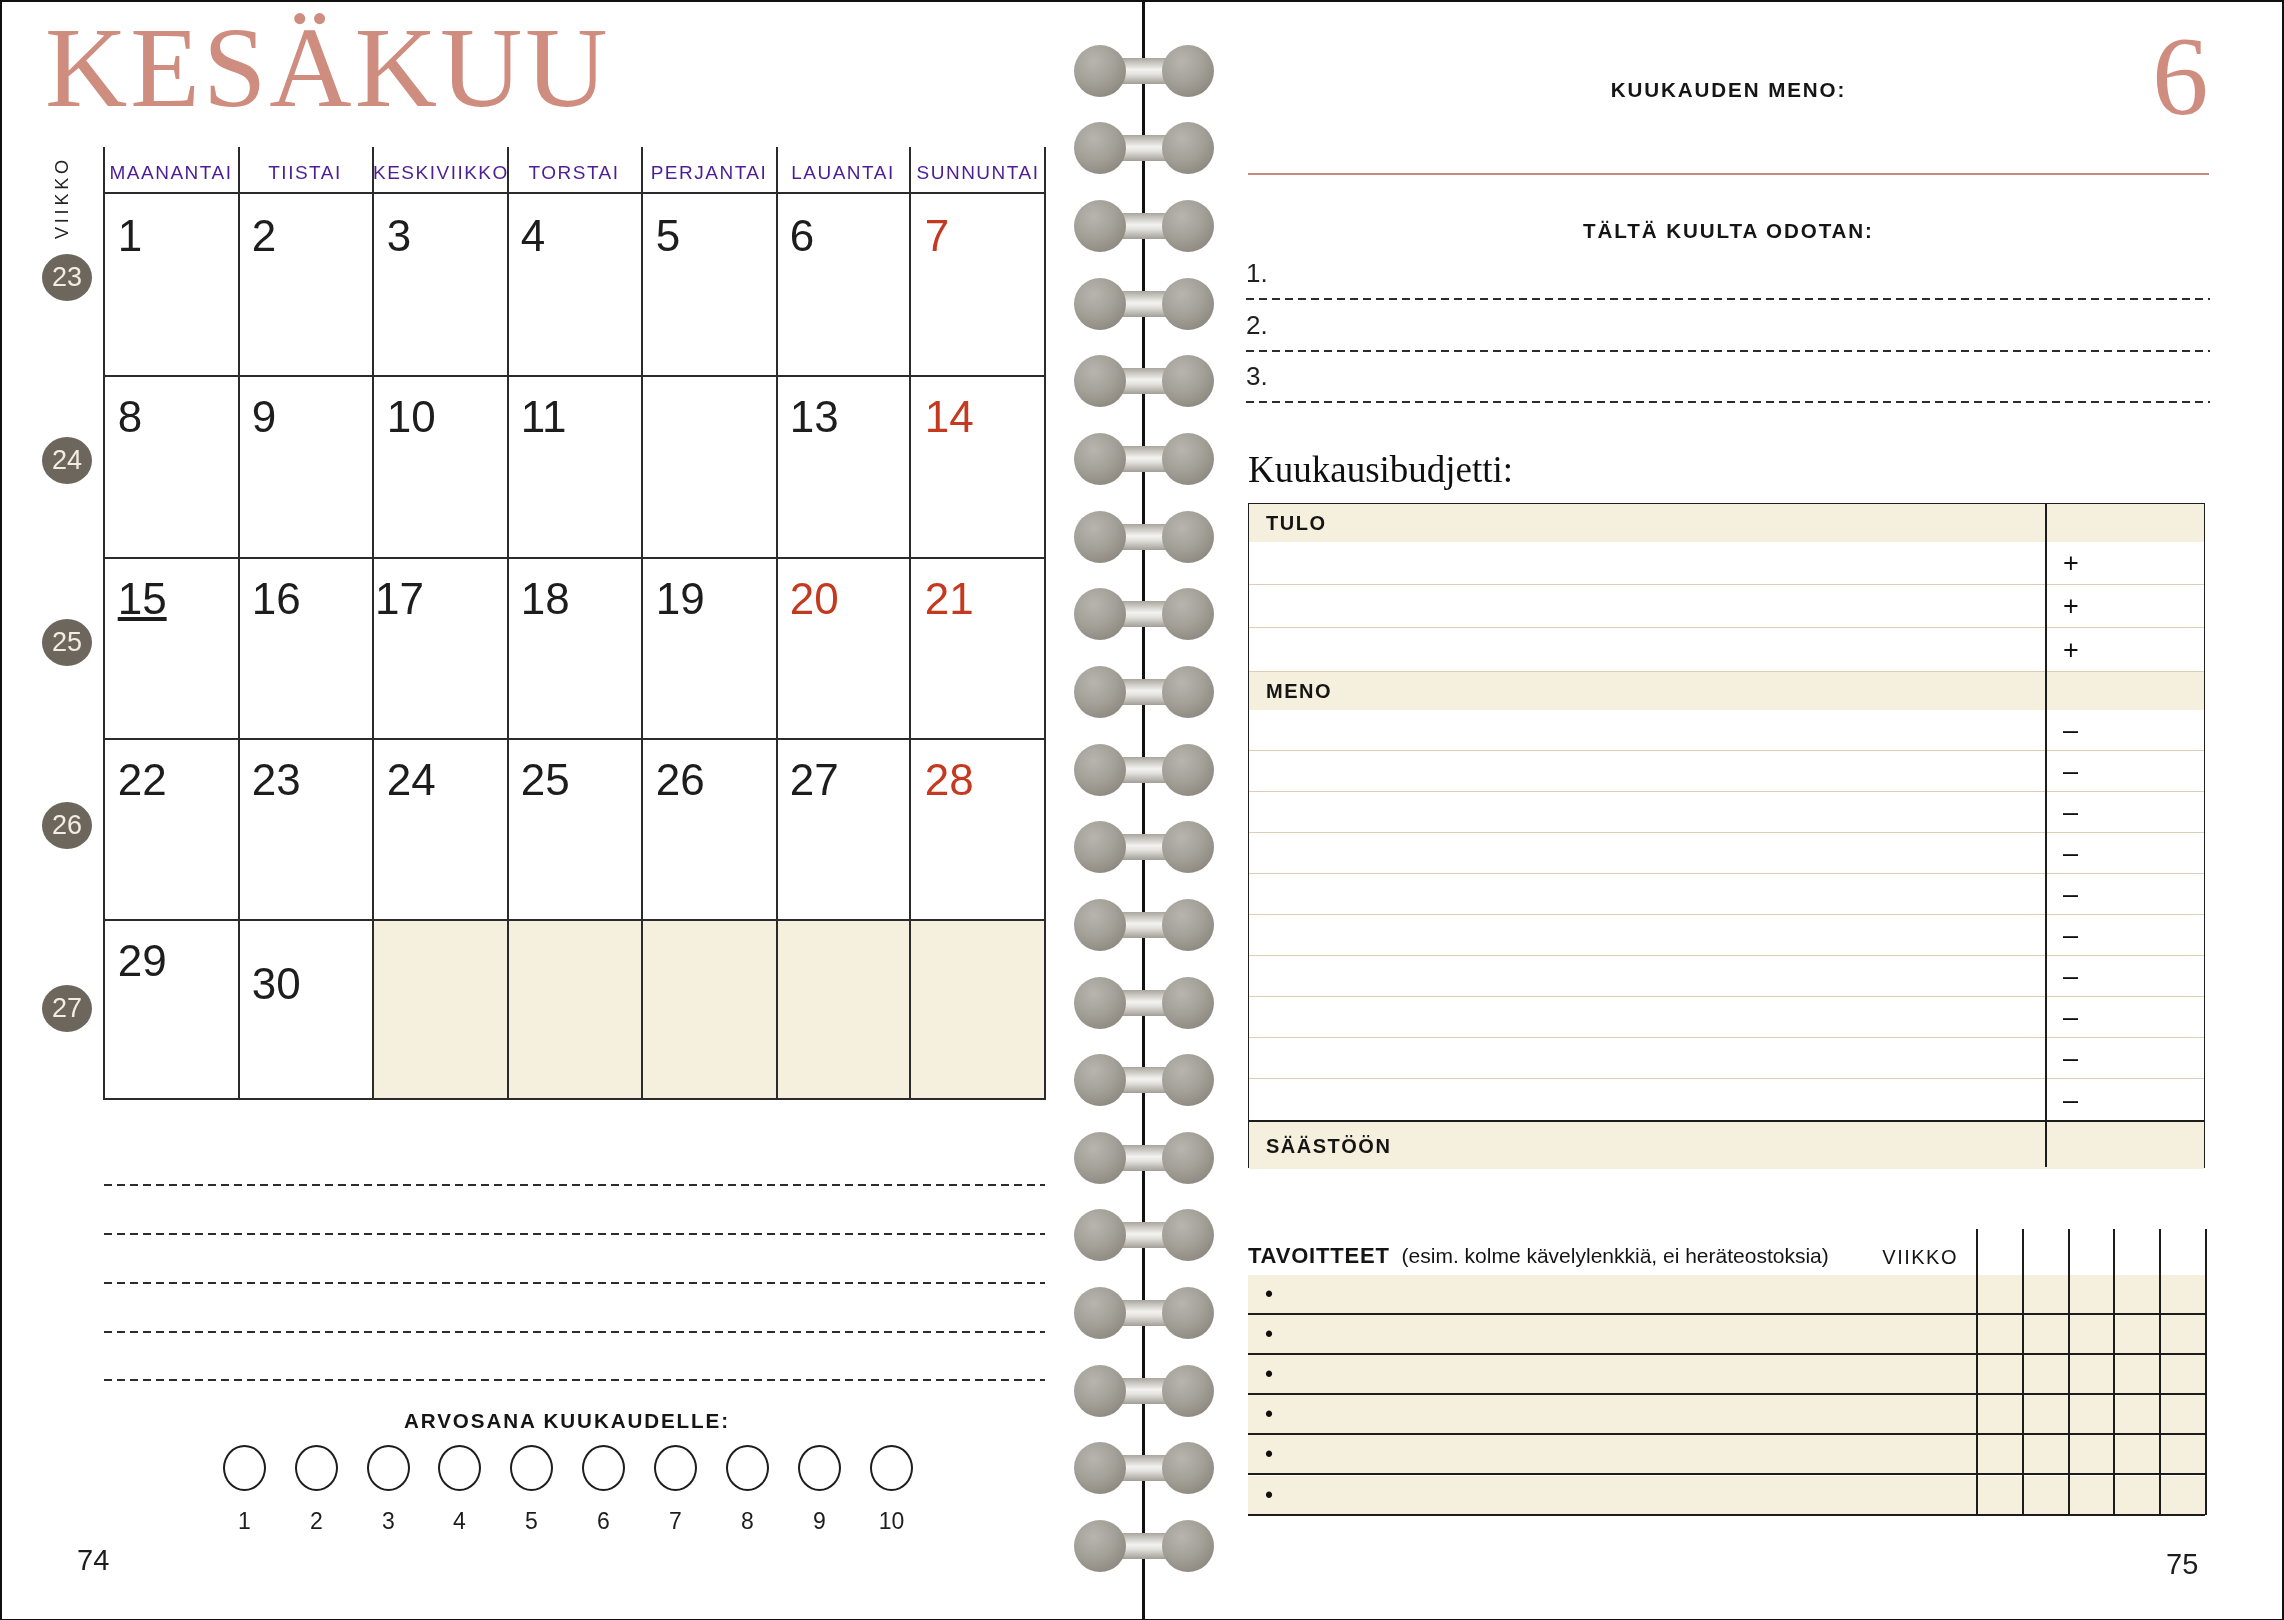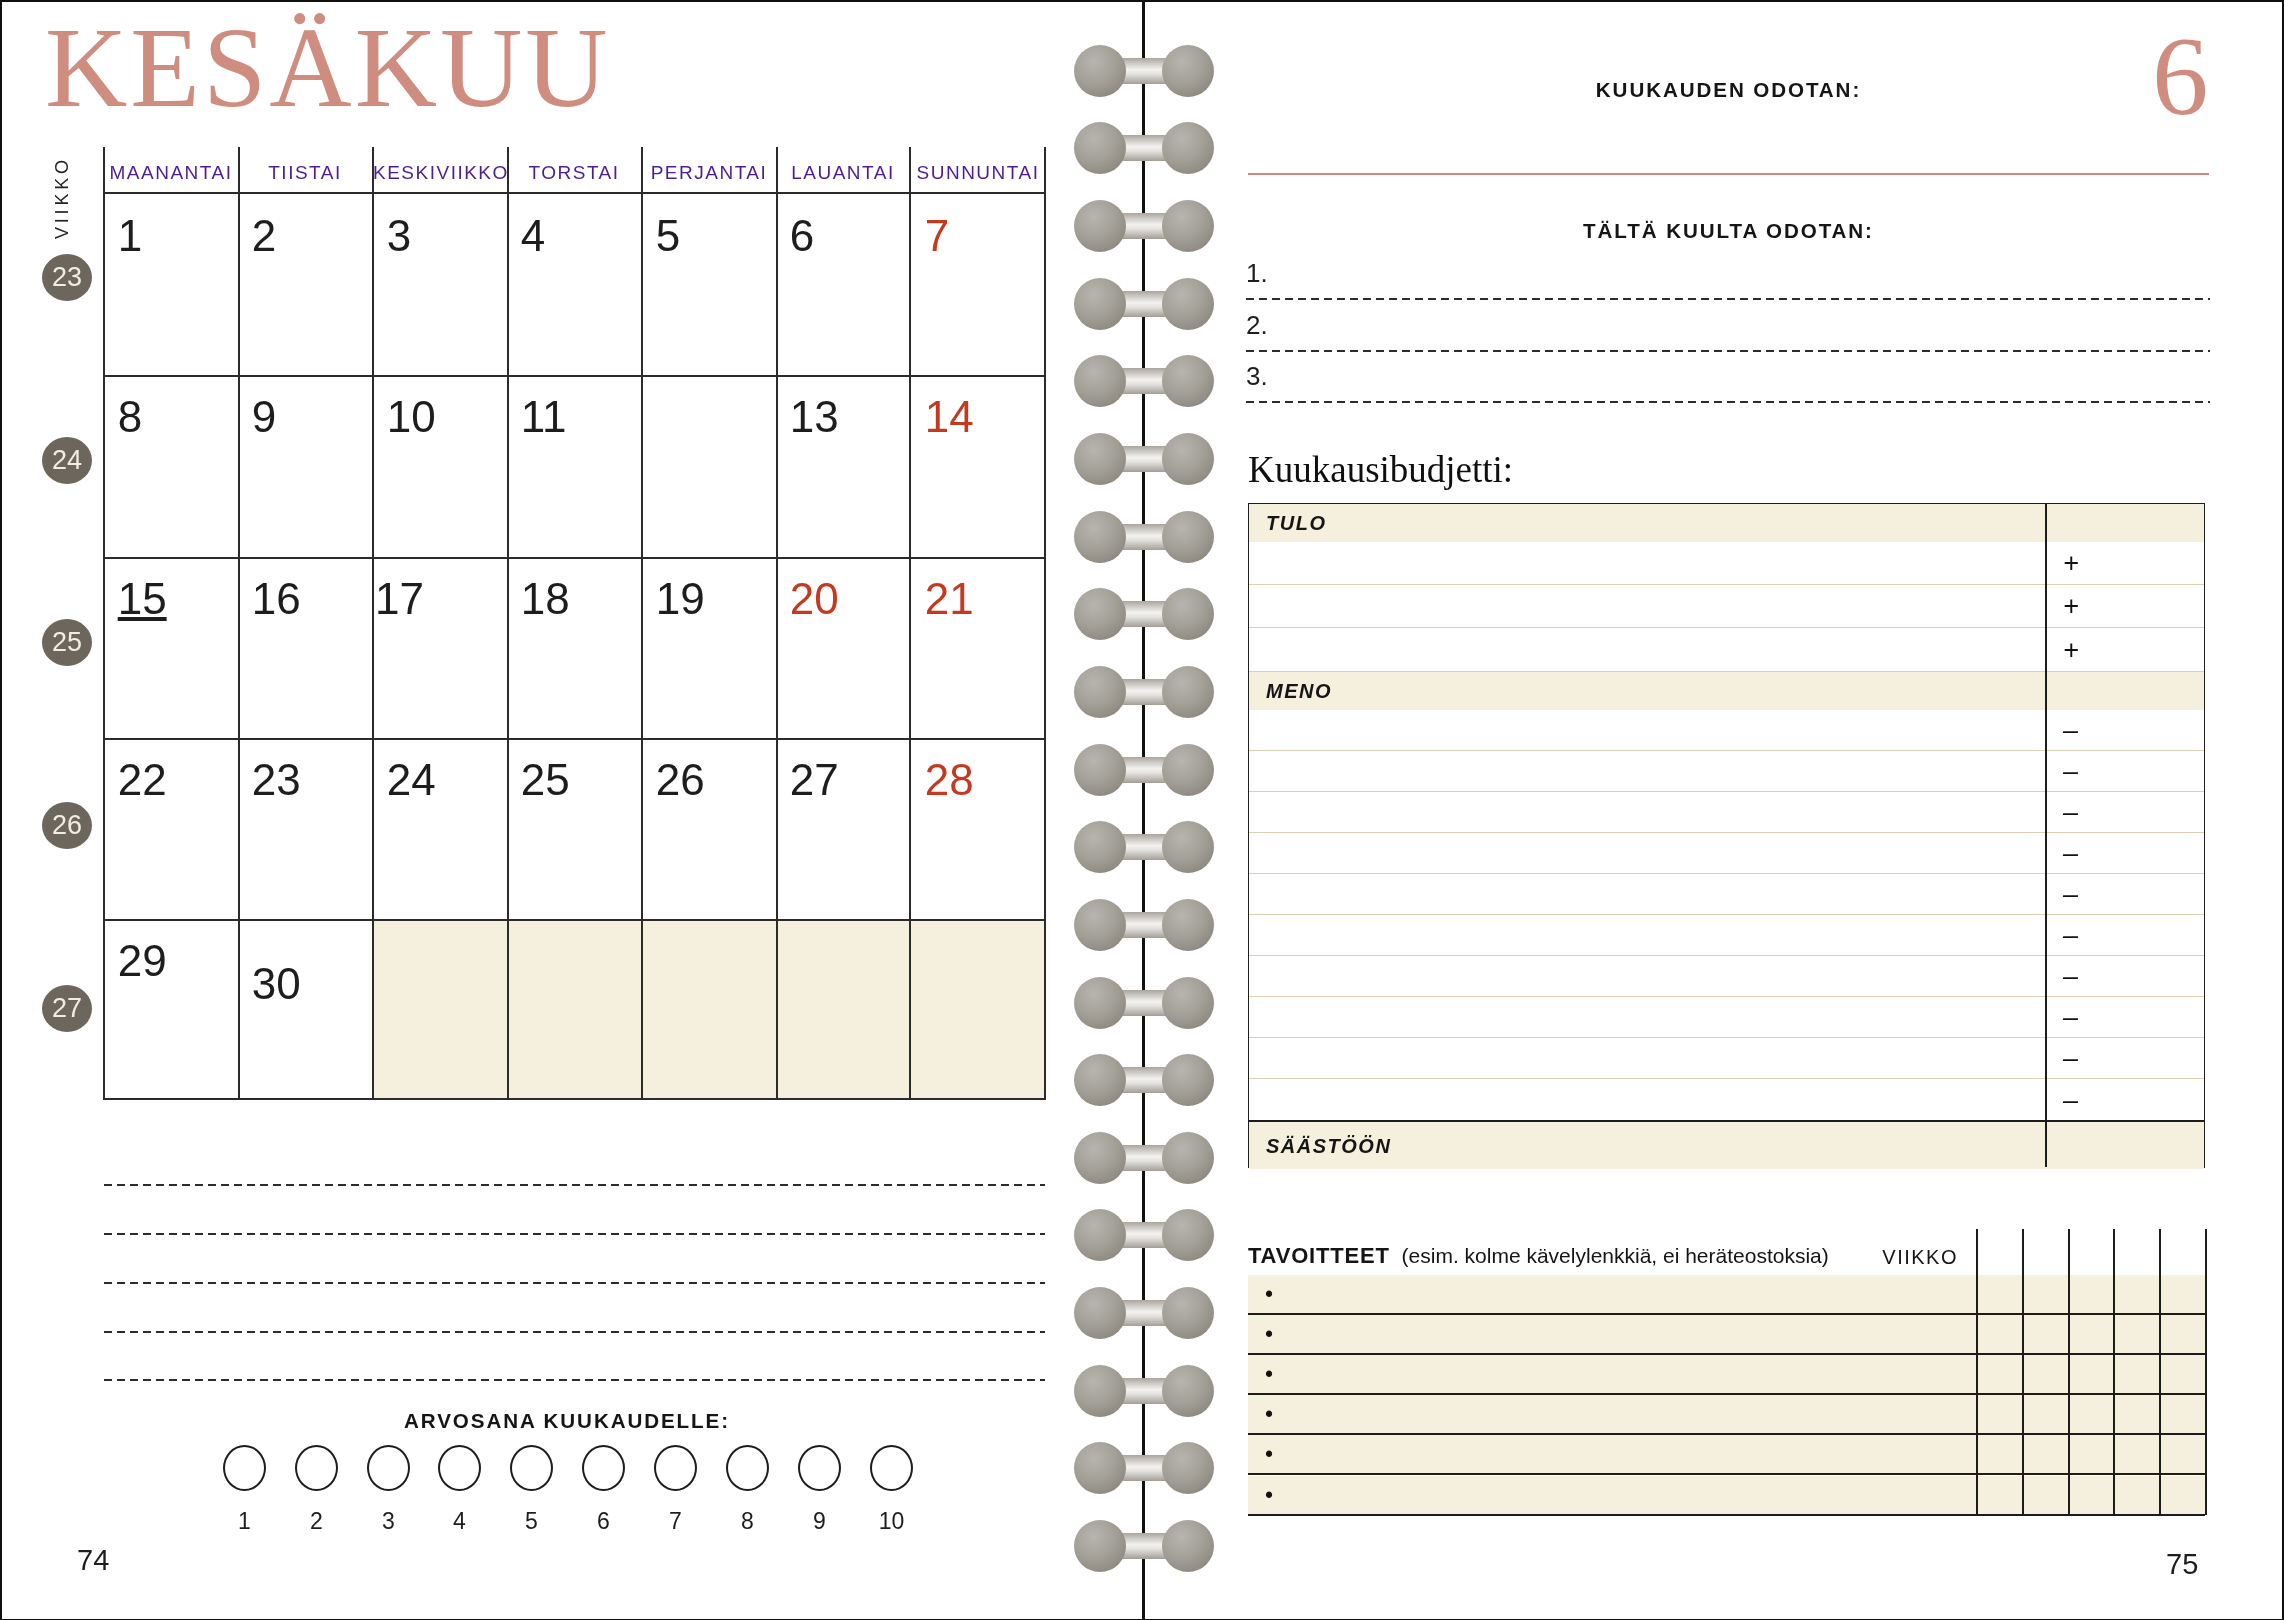--- a/index.html
+++ b/index.html
@@ -348,36 +348,36 @@
         <div class="ball l" style=""></div>
         <div class="ball r" style=""></div>
       </div>
       <div class="spiral" style="left:1072px;top:1518px;">
         <div class="bar" style=""></div>
         <div class="ball l" style=""></div>
         <div class="ball r" style=""></div>
       </div>
     </div>
 
-  <div class="abs section-heading" style="left:1246px;top:76px;width:961px;">KUUKAUDEN ODOTAN:</div>
+  <div class="abs section-heading" style="left:1246px;top:76px;width:961px;">KUUKAUDEN MENO:</div>
   <div class="abs big-month-num" style="left:2150px;top:17px;">6</div>
   <div class="abs salmon-line" style="left:1246px;top:171px;width:961px;height:2.3px;"></div>
 
   <div class="abs section-heading" style="left:1246px;top:217px;width:961px;">TÄLTÄ KUULTA ODOTAN:</div>
   <div class="abs" id="expect-list">
       <div class="expect-num" style="position:absolute;left:1244px;top:256px;">1.</div>
       <div class="dashline" style="position:absolute;left:1244px;top:296px;width:964px;"></div>
       <div class="expect-num" style="position:absolute;left:1244px;top:308px;">2.</div>
       <div class="dashline" style="position:absolute;left:1244px;top:348px;width:964px;"></div>
       <div class="expect-num" style="position:absolute;left:1244px;top:359px;">3.</div>
       <div class="dashline" style="position:absolute;left:1244px;top:399px;width:964px;"></div>
     </div>
 
   <div class="abs budget-title" style="left:1246px;top:446px;">Kuukausibudjetti:</div>
-  <div class="abs budget-table" id="budget-table" style="left:1246px;top:501px;width:957px;height:665px;font-style:italic;">
+  <div class="abs budget-table" id="budget-table" style="left:1246px;top:501px;width:957px;height:665px;">
       <div class="b-row cream" style="top:0px;height:38px;">
         <div class="b-label" style="">TULO</div>
       </div>
       <div class="b-row tan-sep" style="top:38px;height:43px;">
         <div class="b-sign" style="">+</div>
       </div>
       <div class="b-row tan-sep" style="top:81px;height:43px;">
         <div class="b-sign" style="">+</div>
       </div>
       <div class="b-row tan-sep" style="top:125px;height:43px;">

